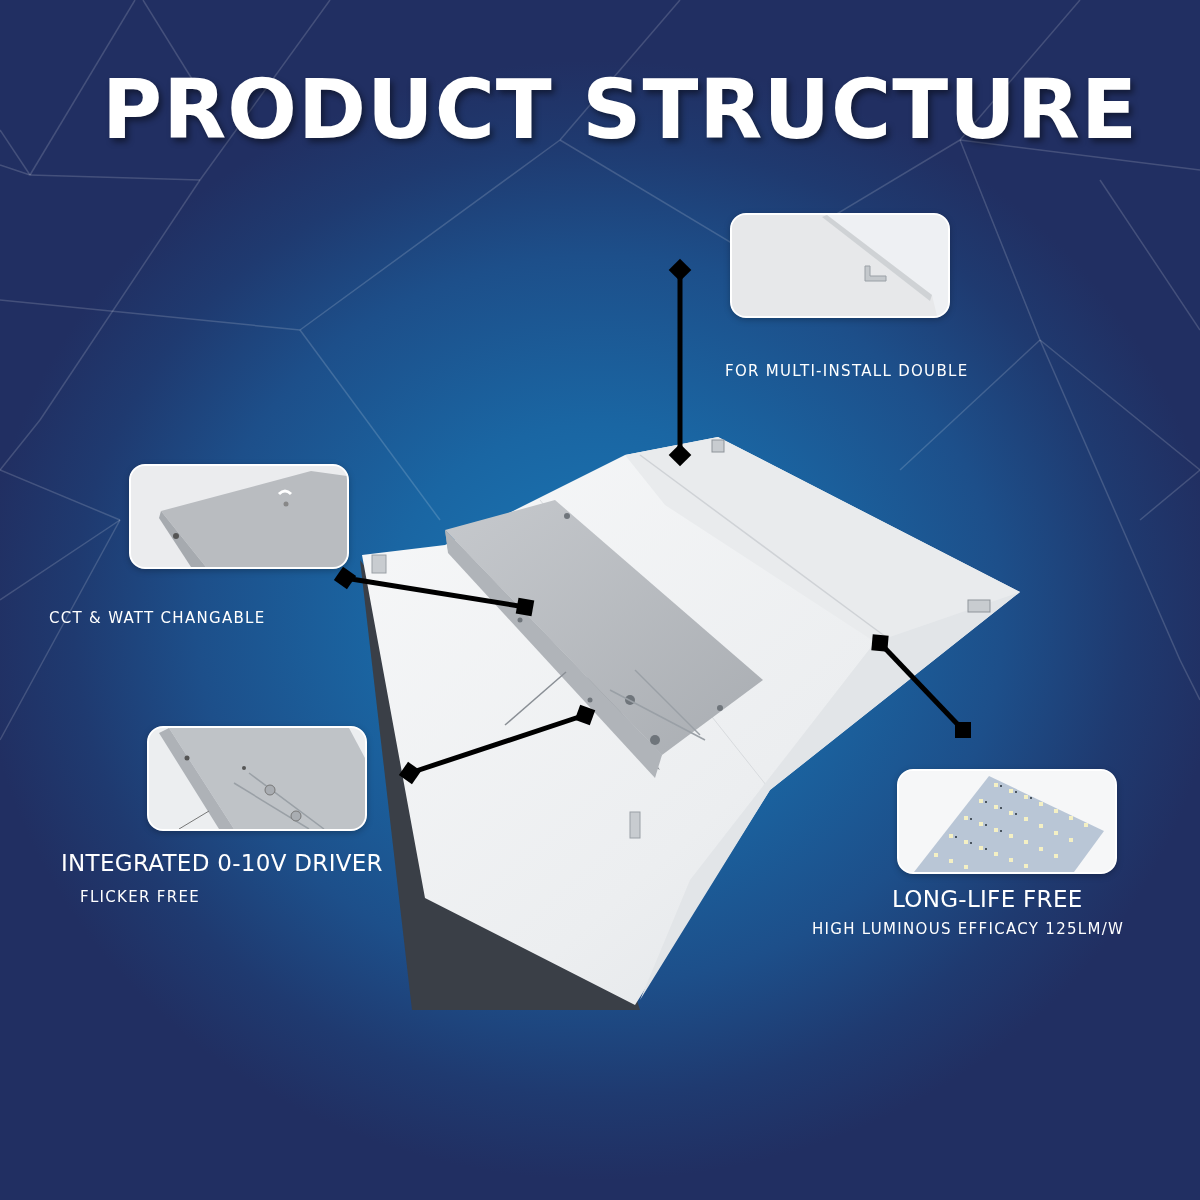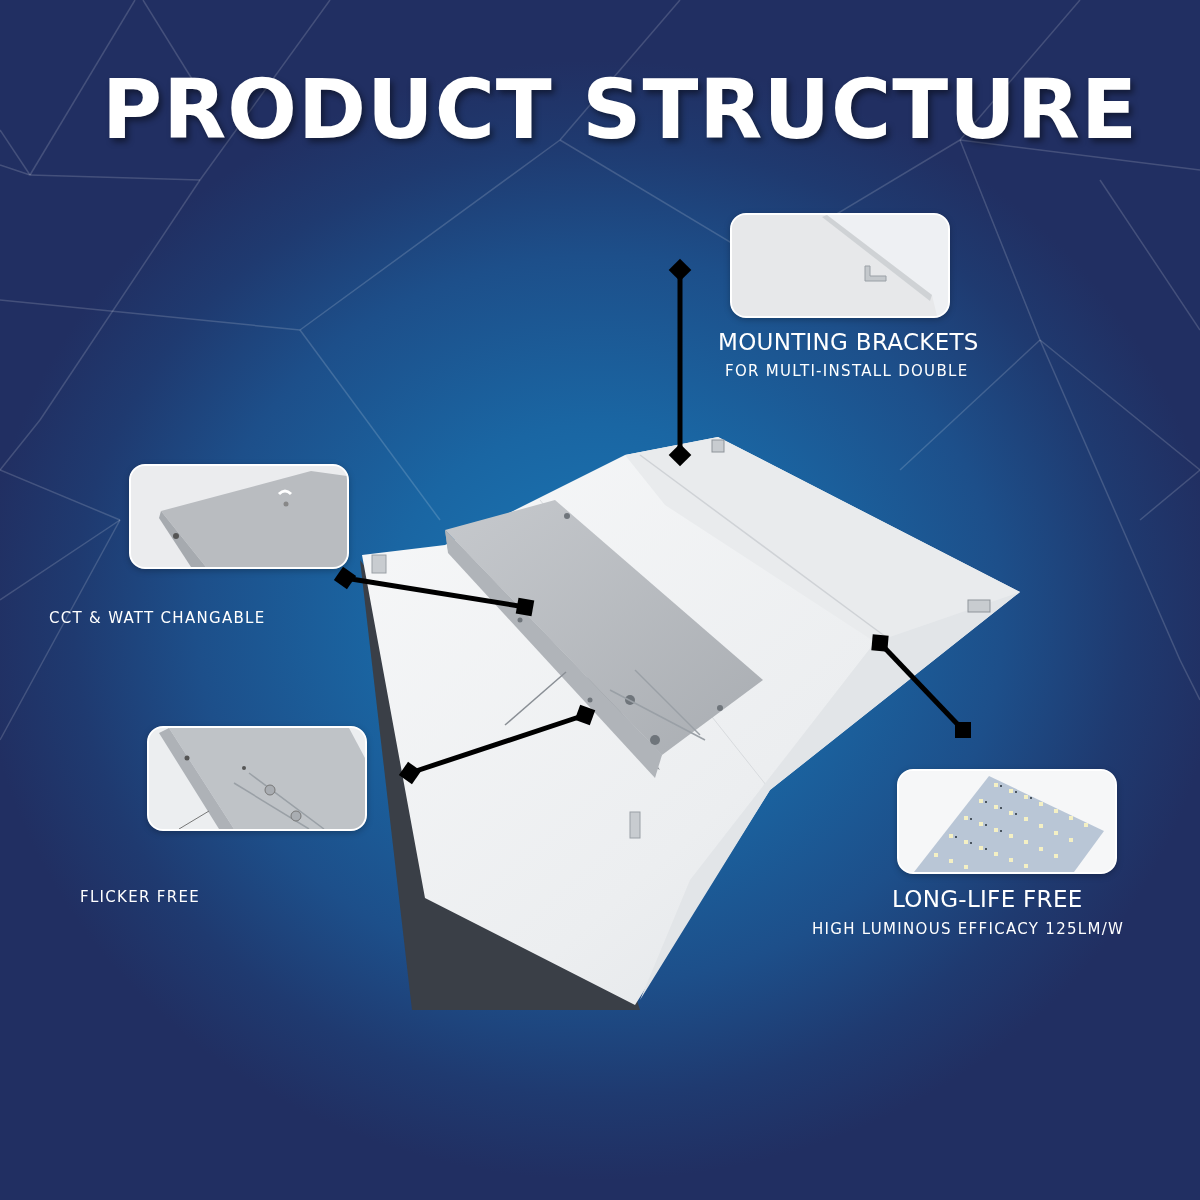--- a/index.html
+++ b/index.html
@@ -140,21 +140,20 @@
   </svg>
 
   <div class="thumb" style="left:730px; top:213px; width:216px; height:101px;">
     <svg width="216" height="101" viewBox="0 0 216 101">
       <rect width="216" height="101" fill="#eef0f3"></rect>
       <polygon points="0,0 95,0 200,80 205,101 0,101" fill="#e7e8ea"></polygon>
       <polygon points="95,0 200,80 198,86 90,2" fill="#cfd2d5"></polygon>
       <path d="M133 51 h5 v10 h16 v5 h-21 z" fill="#c4c8cc" stroke="#9aa0a6"></path>
     </svg>
   </div>
-  <div class="label-main" style="left:718px; top:329px;">MOUNTING BRACKETS</div>
   <div class="label-sub" style="left:725px; top:362px;">FOR MULTI-INSTALL DOUBLE</div>
 
   <div class="thumb" style="left:129px; top:464px; width:216px; height:101px;">
     <svg width="216" height="101" viewBox="0 0 216 101">
       <rect width="216" height="101" fill="#ebecee"></rect>
       <polygon points="30,45 180,5 216,10 216,101 75,101" fill="#b9bcc0"></polygon>
       <polygon points="30,45 75,101 60,101 28,52" fill="#a6aaaf"></polygon>
       <circle cx="45" cy="70" r="3" fill="#555"></circle>
       <path d="M148 28 q6 -6 12 0" stroke="#fff" stroke-width="3" fill="none"></path>
       <circle cx="155" cy="38" r="2.5" fill="#888"></circle>
@@ -169,20 +168,21 @@
       <polygon points="20,0 85,101 70,101 10,5" fill="#aeb2b7"></polygon>
       <line x1="85" y1="55" x2="160" y2="101" stroke="#9aa0a6" stroke-width="1.5"></line>
       <line x1="100" y1="45" x2="175" y2="101" stroke="#9aa0a6" stroke-width="1.5"></line>
       <circle cx="38" cy="30" r="2.5" fill="#555"></circle>
       <circle cx="95" cy="40" r="2" fill="#555"></circle>
       <circle cx="121" cy="62" r="5" fill="#a9adb2" stroke="#777"></circle>
       <circle cx="147" cy="88" r="5" fill="#a9adb2" stroke="#777"></circle>
       <line x1="60" y1="83" x2="30" y2="101" stroke="#777" stroke-width="1"></line>
     </svg>
   </div>
+  <div class="label-main" style="left:61px; top:850px;">INTEGRATED 0-10V DRIVER</div>
   <div class="label-sub" style="left:80px; top:888px;">FLICKER FREE</div>
 
   <div class="thumb" style="left:897px; top:769px; width:216px; height:101px;">
     <svg width="216" height="101" viewBox="0 0 216 101">
       <rect width="216" height="101" fill="#f6f7f8"></rect>
       <polygon points="90,5 205,60 175,101 15,101" fill="#b9c6d6"></polygon>
       <g fill="#f4f0c4">
         <rect x="95" y="12" width="4" height="4"></rect>
           <rect x="110" y="18" width="4" height="4"></rect>
           <rect x="125" y="24" width="4" height="4"></rect>

